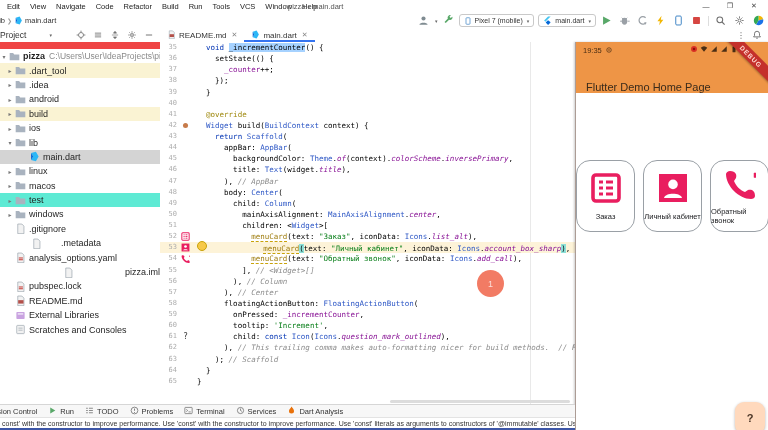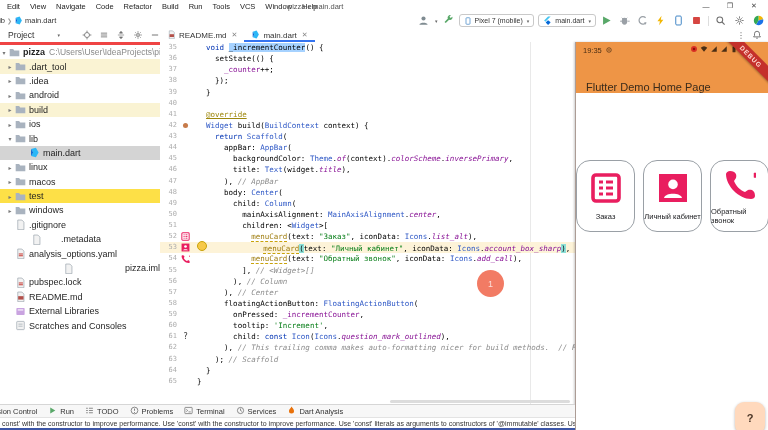--- a/index.html
+++ b/index.html
@@ -17,27 +17,27 @@
   #breadcrumb{display:flex;align-items:center;gap:2px;color:#333;}
   .crumb-clip{display:inline-block;width:5px;overflow:hidden;direction:rtl;white-space:nowrap;}
   .crumb-sep{color:#999;font-size:6px;}
   #toolbar{position:absolute;right:3px;top:0;height:15px;display:flex;align-items:center;gap:4px;}
   .tb-icon{width:13px;height:13px;display:flex;align-items:center;justify-content:center;}
   .tb-box{display:flex;align-items:center;gap:3px;border:1px solid #C9C9C9;border-radius:3px;padding:0 4px;height:11px;font-size:7px;color:#333;background:#fff;}
   .tb-sep{width:1px;height:10px;background:#DDD;margin:0 1px;}
   .dd{font-size:5px;color:#666;margin-left:1px;}
   
   #project-panel{position:absolute;left:0;top:28px;width:160px;bottom:26px;background:#FFFFFF;border-right:1px solid #D6D6D6;overflow:hidden;}
-  #project-header{height:14px;display:flex;align-items:center;font-size:8.5px;padding-left:8px;color:#333;border-bottom:3px solid #ef4444;gap:22px;}
+  #project-header{height:14px;display:flex;align-items:center;font-size:8.5px;padding-left:0;color:#333;border-bottom:7px solid #ef4444;gap:22px;}
   #project-header .ph-icons{margin-left:auto;display:flex;gap:6px;margin-right:6px;color:#666;}
   .ph-ic{width:11px;height:11px;display:flex;align-items:center;justify-content:center;}
   #tree{font-size:9px;}
   .tree-row{height:14.4px;display:flex;align-items:center;white-space:nowrap;}
   .tree-row.excluded{background:#FAF3D3;}
-  .tree-row.test{background:#fde047;}
+  .tree-row.test{background:#5eead4;}
   .tree-row.selected{background:#D4D4D4;}
   .tree-arrow{width:8px;font-size:6px;color:#777;text-align:center;flex:none;}
   .tree-ic{width:12px;height:12px;margin-right:3px;flex:none;display:flex;align-items:center;justify-content:center;}
   .root-path{color:#8A8A8A;margin-left:4px;font-size:8.5px;}
   .root-name{font-weight:bold;}
   
   #tabrow{position:absolute;left:160px;top:28px;right:0;height:14px;background:#FFFFFF;border-bottom:1px solid #D6D6D6;display:flex;align-items:stretch;}
   .tab{display:flex;align-items:center;gap:3px;padding:0 7px;font-size:8px;color:#333;position:relative;}
   .tab.active{box-shadow:inset 0 -2px 0 #3574F0;}
   .tab-close{color:#888;font-size:7px;margin-left:2px;}
@@ -45,21 +45,21 @@
   
   #editor{position:absolute;left:160px;top:42px;width:415px;bottom:26px;background:#FFFFFF;overflow:hidden;font-family:"DejaVu Sans Mono",monospace;font-size:7.5px;}
   #wrap-guide{position:absolute;left:370px;top:0;bottom:0;width:1px;background:#E9E9E9;}
   .cl{height:11.13px;line-height:11.13px;display:flex;align-items:center;position:relative;}
   .cl.hl{background:#FDF3D8;}
   .num{width:17px;flex:none;text-align:right;color:#ADADAD;font-size:7px;padding-right:2px;font-family:"DejaVu Sans Mono",monospace;}
   .gic{width:13px;flex:none;height:11px;display:flex;align-items:center;justify-content:center;}
   .ctext{white-space:pre;padding-left:5px;}
   .tk-p{color:#000;} .tk-k{color:#0033B3;} .tk-ty{color:#2C56C5;}
   .tk-fn{color:#9E7C0D;border-bottom:1px dashed #C9A30A;}
-  .tk-an{color:#9E880D;text-decoration:underline;} .tk-s{color:#067D17;} .tk-c{color:#8C8C8C;font-style:italic;}
+  .tk-an{color:#9E880D;} .tk-s{color:#067D17;} .tk-c{color:#8C8C8C;font-style:italic;}
   .tk-pr{color:#871094;font-style:italic;} .tk-fi{color:#871094;}
   .tk-sel{background:#A6D2FF;color:#000;}
   .tk-bm{background:#8CE0D8;color:#000;}
   .bulb{width:8px;height:8px;border-radius:50%;background:#F7C948;border:1px solid #C9A30A;display:inline-block;margin-right:2px;flex:none;}
   #hscroll{position:absolute;left:230px;width:180px;bottom:1px;height:3px;background:#DCDCDC;border-radius:2px;}
   
   #phone{position:absolute;left:575px;top:42px;width:193px;height:388px;background:#FFFFFF;overflow:hidden;border-left:1px solid rgba(70,35,20,.45);box-shadow:-1px 0 2px rgba(0,0,0,.2);}
   #p-status{height:16px;background:var(--orange);display:flex;padding:0 7px;font-size:7.5px;color:#4A2E14;}
   #p-status .left{display:flex;align-items:center;gap:3px;}
   #p-status .right{margin-left:auto;display:flex;align-items:center;gap:2px;margin-right:14px;}

